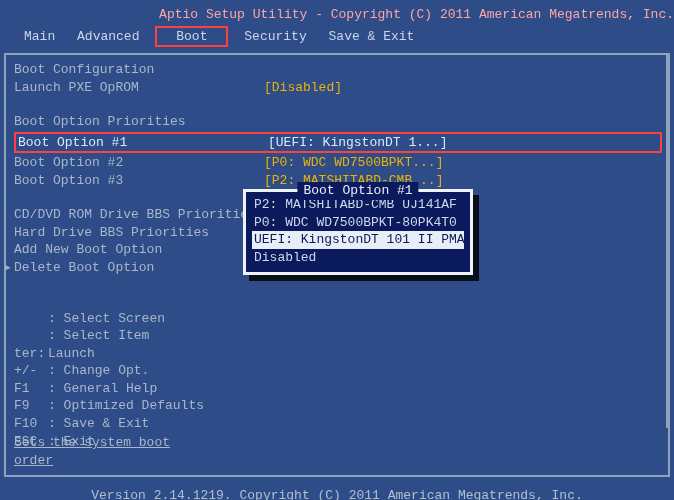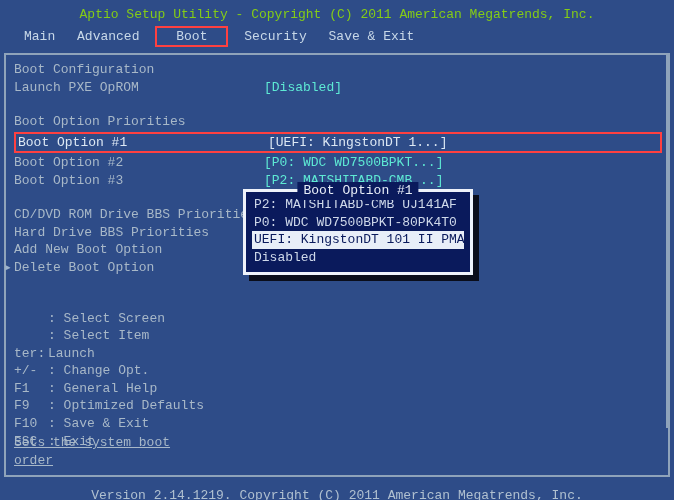--- a/index.html
+++ b/index.html
@@ -5,22 +5,22 @@
   * { margin: 0; padding: 0; box-sizing: border-box; }
   html, body { width: 674px; height: 500px; overflow: hidden; }
   body {
     font-family: "Courier New", monospace;
     font-size: 13px;
     background: #2e4c88;
     color: #a8b8c8;
     line-height: 1.35;
   }
   .header {
-    text-align: center;
-    color: #84cc16;
+    text-align: right;
+    color: #fca5a5;
     padding: 6px 0 2px;
     font-size: 13px;
   }
   .menubar {
     padding: 0 18px 6px;
     color: #c8d8e8;
   }
   .menu-item {
     display: inline-block;
     padding: 1px 6px;
@@ -46,21 +46,21 @@
     border-right: 2px solid #8fa3ba;
   }
   .right-pane {
     width: 210px;
     padding: 6px 8px;
     position: relative;
     text-decoration: underline;
   }
   .row { display: flex; }
   .label { width: 250px; white-space: nowrap; }
-  .value { color: #5eead4; white-space: nowrap; }
+  .value { color: #eab308; white-space: nowrap; }
   .hl-row {
     border: 2px solid #ff4040;
     margin: 1px 0;
     padding: 0 2px;
   }
   .hl-row .label, .hl-row .value { color: #dde8f4; }
   .arrow-marker {
     position: absolute;
     left: -2px;
     color: #9eb3cc;

